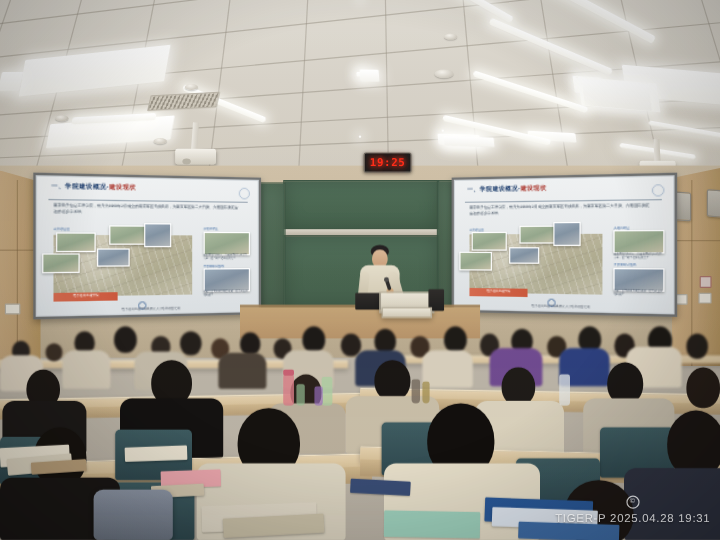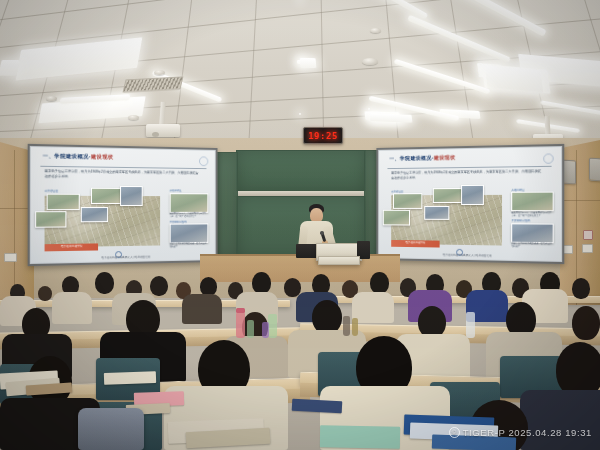--- a/index.html
+++ b/index.html
@@ -546,18 +546,18 @@
   <div class="paper" style="left:432px;top:436px;width:84px;height:14px;background:#3f6fa8;transform:rotate(2deg);"></div>
   <div class="paper" style="left:292px;top:400px;width:50px;height:12px;background:#3a4e78;transform:rotate(3deg);"></div>
   <div class="book" style="left:126px;top:404px;width:44px;height:10px;background:#cfc4ad;transform:rotate(-3deg);"></div>
 
   <div style="position:absolute;left:78px;top:408px;width:66px;height:42px;border-radius:8px 8px 4px 4px;
               background:linear-gradient(#8e97a6,#6e7785);box-shadow:0 2px 4px rgba(0,0,0,.3);"></div>
 
   <div class="warmcast"></div>
   <div class="vignette"></div>
 
-  <div class="watermark" style="right:8px;bottom:12px;">
+  <div class="watermark" style="right:8px;bottom:12px;flex-direction:column;">
     <span class="wm-c">©</span>
     <span>TIGER-P  2025.04.28 19:31</span>
   </div>
 
 </div>
 
 </body></html>

